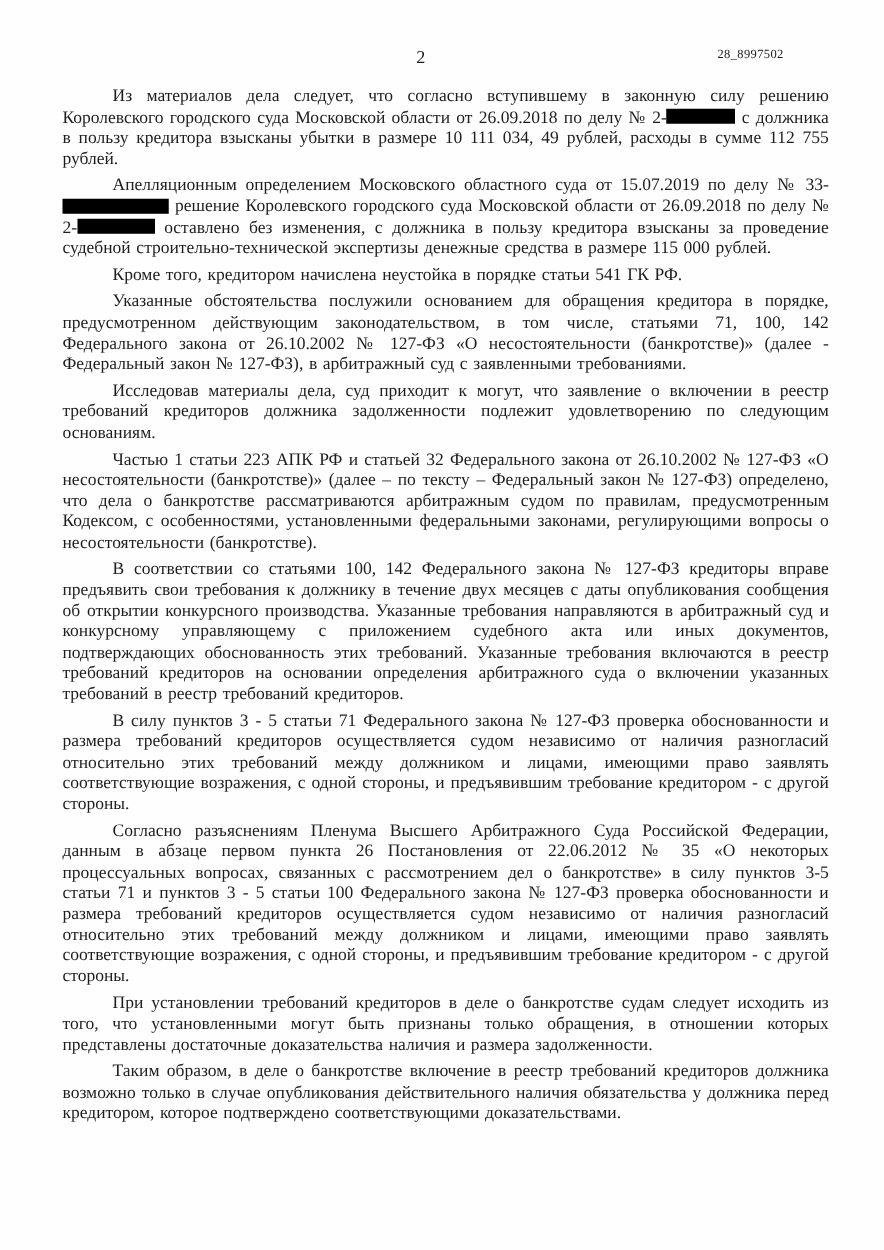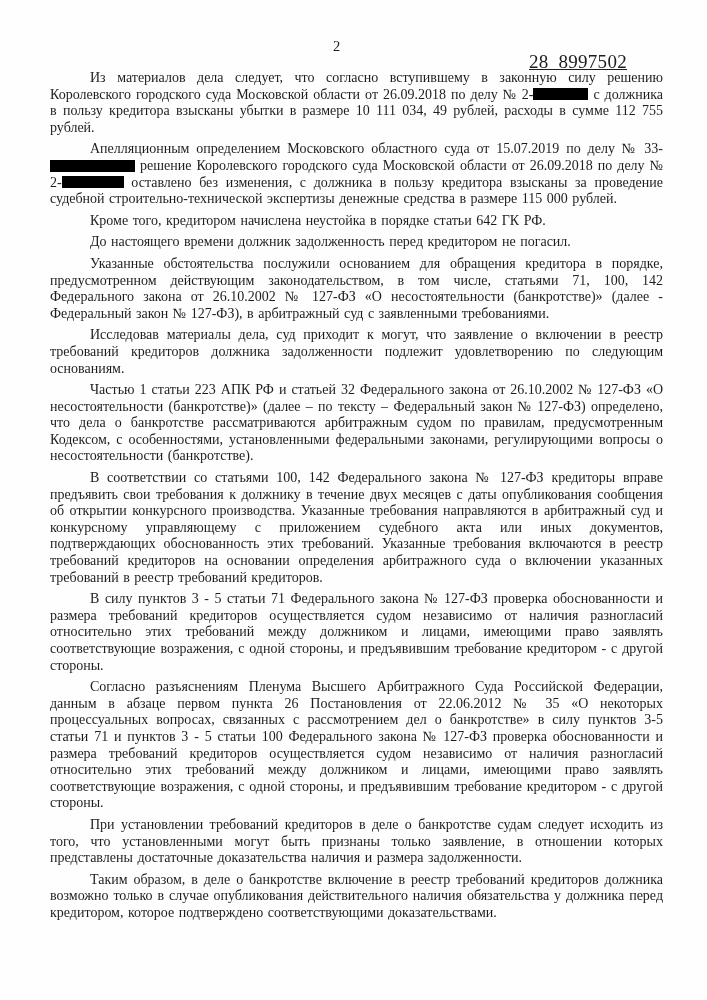--- a/index.html
+++ b/index.html
@@ -26,24 +26,23 @@
   }
   .page-number {
     position: absolute;
     left: 288px;
     top: 0;
     font-size: 14.5px;
   }
   .document-code {
     position: absolute;
     right: 41px;
-    top: 13px;
-    font-size: 19px;
+    top: 0;
+    font-size: 10px;
     letter-spacing: 0.3px;
-    text-decoration: underline;
   }
   .body-text {
     position: absolute;
     top: 65px;
     left: 45px;
     width: 623px;
   }
   .body-text p.para {
     margin: 5px;
     text-align: justify;
@@ -65,24 +64,23 @@
 <body>
 
 <div class="page">
   <div class="header">
     <span class="page-number">2</span>
     <span class="document-code">28_8997502</span>
   </div>
   <div class="body-text">
       <p class="para"><span>Из материалов дела следует, что согласно вступившему в законную силу решению Королевского городского суда Московской области от 26.09.2018 по делу № 2-</span><span class="redaction" style="width: 55px; background: rgb(0, 0, 0);"></span><span> с должника в пользу кредитора взысканы убытки в размере 10 111 034, 49 рублей, расходы в сумме 112 755 рублей.</span></p>
       <p class="para"><span>Апелляционным определением Московского областного суда от 15.07.2019 по делу № 33-</span><span class="redaction" style="width: 85px; background: rgb(0, 0, 0);"></span><span> решение Королевского городского суда Московской области от 26.09.2018 по делу № 2-</span><span class="redaction" style="width: 62px; background: rgb(0, 0, 0);"></span><span> оставлено без изменения, с должника в пользу кредитора взысканы за проведение судебной строительно-технической экспертизы денежные средства в размере 115 000 рублей.</span></p>
-      <p class="para"><span>Кроме того, кредитором начислена неустойка в порядке статьи 642 ГК РФ.</span></p>
-      <p class="para"><span>До настоящего времени должник задолженность перед кредитором не погасил.</span></p>
+      <p class="para"><span>Кроме того, кредитором начислена неустойка в порядке статьи 541 ГК РФ.</span></p>
       <p class="para"><span>Указанные обстоятельства послужили основанием для обращения кредитора в порядке, предусмотренном действующим законодательством, в том числе, статьями 71, 100, 142 Федерального закона от 26.10.2002 № 127-ФЗ «О несостоятельности (банкротстве)» (далее - Федеральный закон № 127-ФЗ), в арбитражный суд с заявленными требованиями.</span></p>
       <p class="para"><span>Исследовав материалы дела, суд приходит к могут, что заявление о включении в реестр требований кредиторов должника задолженности подлежит удовлетворению по следующим основаниям.</span></p>
       <p class="para"><span>Частью 1 статьи 223 АПК РФ и статьей 32 Федерального закона от 26.10.2002 № 127-ФЗ «О несостоятельности (банкротстве)» (далее – по тексту – Федеральный закон № 127-ФЗ) определено, что дела о банкротстве рассматриваются арбитражным судом по правилам, предусмотренным Кодексом, с особенностями, установленными федеральными законами, регулирующими вопросы о несостоятельности (банкротстве).</span></p>
       <p class="para"><span>В соответствии со статьями 100, 142 Федерального закона № 127-ФЗ кредиторы вправе предъявить свои требования к должнику в течение двух месяцев с даты опубликования сообщения об открытии конкурсного производства. Указанные требования направляются в арбитражный суд и конкурсному управляющему с приложением судебного акта или иных документов, подтверждающих обоснованность этих требований. Указанные требования включаются в реестр требований кредиторов на основании определения арбитражного суда о включении указанных требований в реестр требований кредиторов.</span></p>
       <p class="para"><span>В силу пунктов 3 - 5  статьи 71 Федерального закона № 127-ФЗ проверка обоснованности и размера требований кредиторов осуществляется судом независимо от наличия разногласий относительно этих требований между должником и лицами, имеющими право заявлять соответствующие возражения, с одной стороны, и предъявившим требование кредитором - с другой стороны.</span></p>
       <p class="para"><span>Согласно разъяснениям Пленума Высшего Арбитражного Суда Российской Федерации, данным в абзаце первом пункта 26 Постановления от 22.06.2012 № 35 «О некоторых процессуальных вопросах, связанных с рассмотрением дел о банкротстве» в силу пунктов 3-5 статьи 71 и пунктов 3 - 5  статьи 100 Федерального закона № 127-ФЗ проверка обоснованности и размера требований кредиторов осуществляется судом независимо от наличия разногласий относительно этих требований между должником и лицами, имеющими право заявлять соответствующие возражения, с одной стороны, и предъявившим требование кредитором - с другой стороны.</span></p>
-      <p class="para"><span>При установлении требований кредиторов в деле о банкротстве судам следует исходить из того, что установленными могут быть признаны только заявление, в отношении которых представлены достаточные доказательства наличия и размера задолженности.</span></p>
+      <p class="para"><span>При установлении требований кредиторов в деле о банкротстве судам следует исходить из того, что установленными могут быть признаны только обращения, в отношении которых представлены достаточные доказательства наличия и размера задолженности.</span></p>
       <p class="para"><span>Таким образом, в деле о банкротстве включение в реестр требований кредиторов должника возможно только в случае опубликования действительного наличия обязательства у должника перед кредитором, которое подтверждено соответствующими доказательствами.</span></p>
     </div>
 </div>
 
 </body></html>

